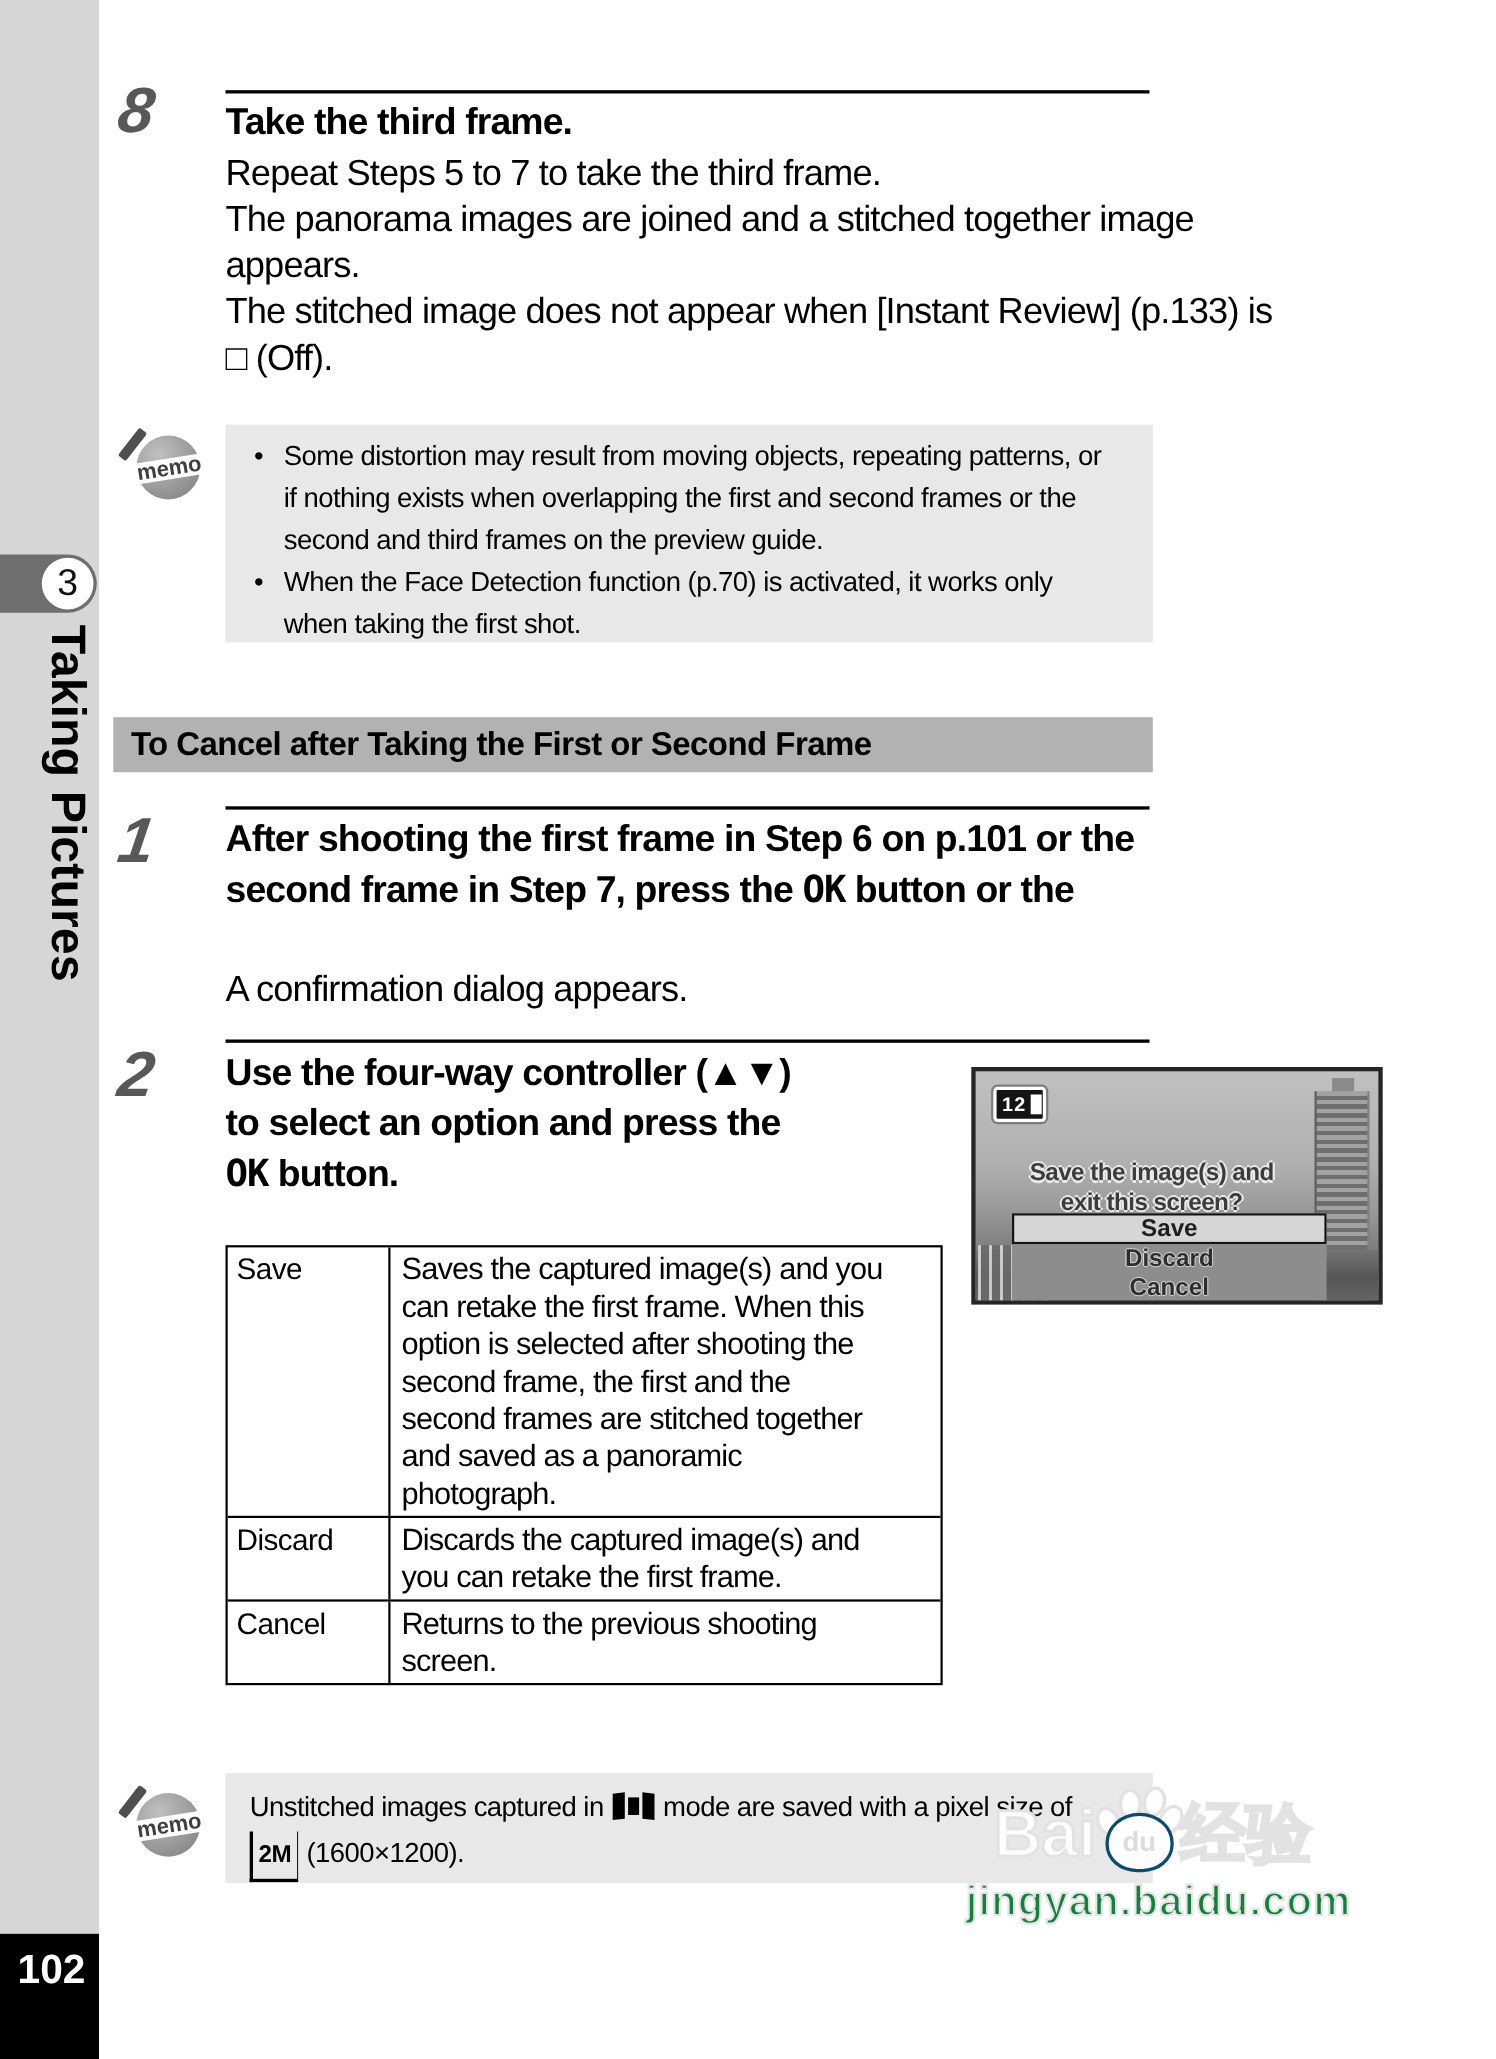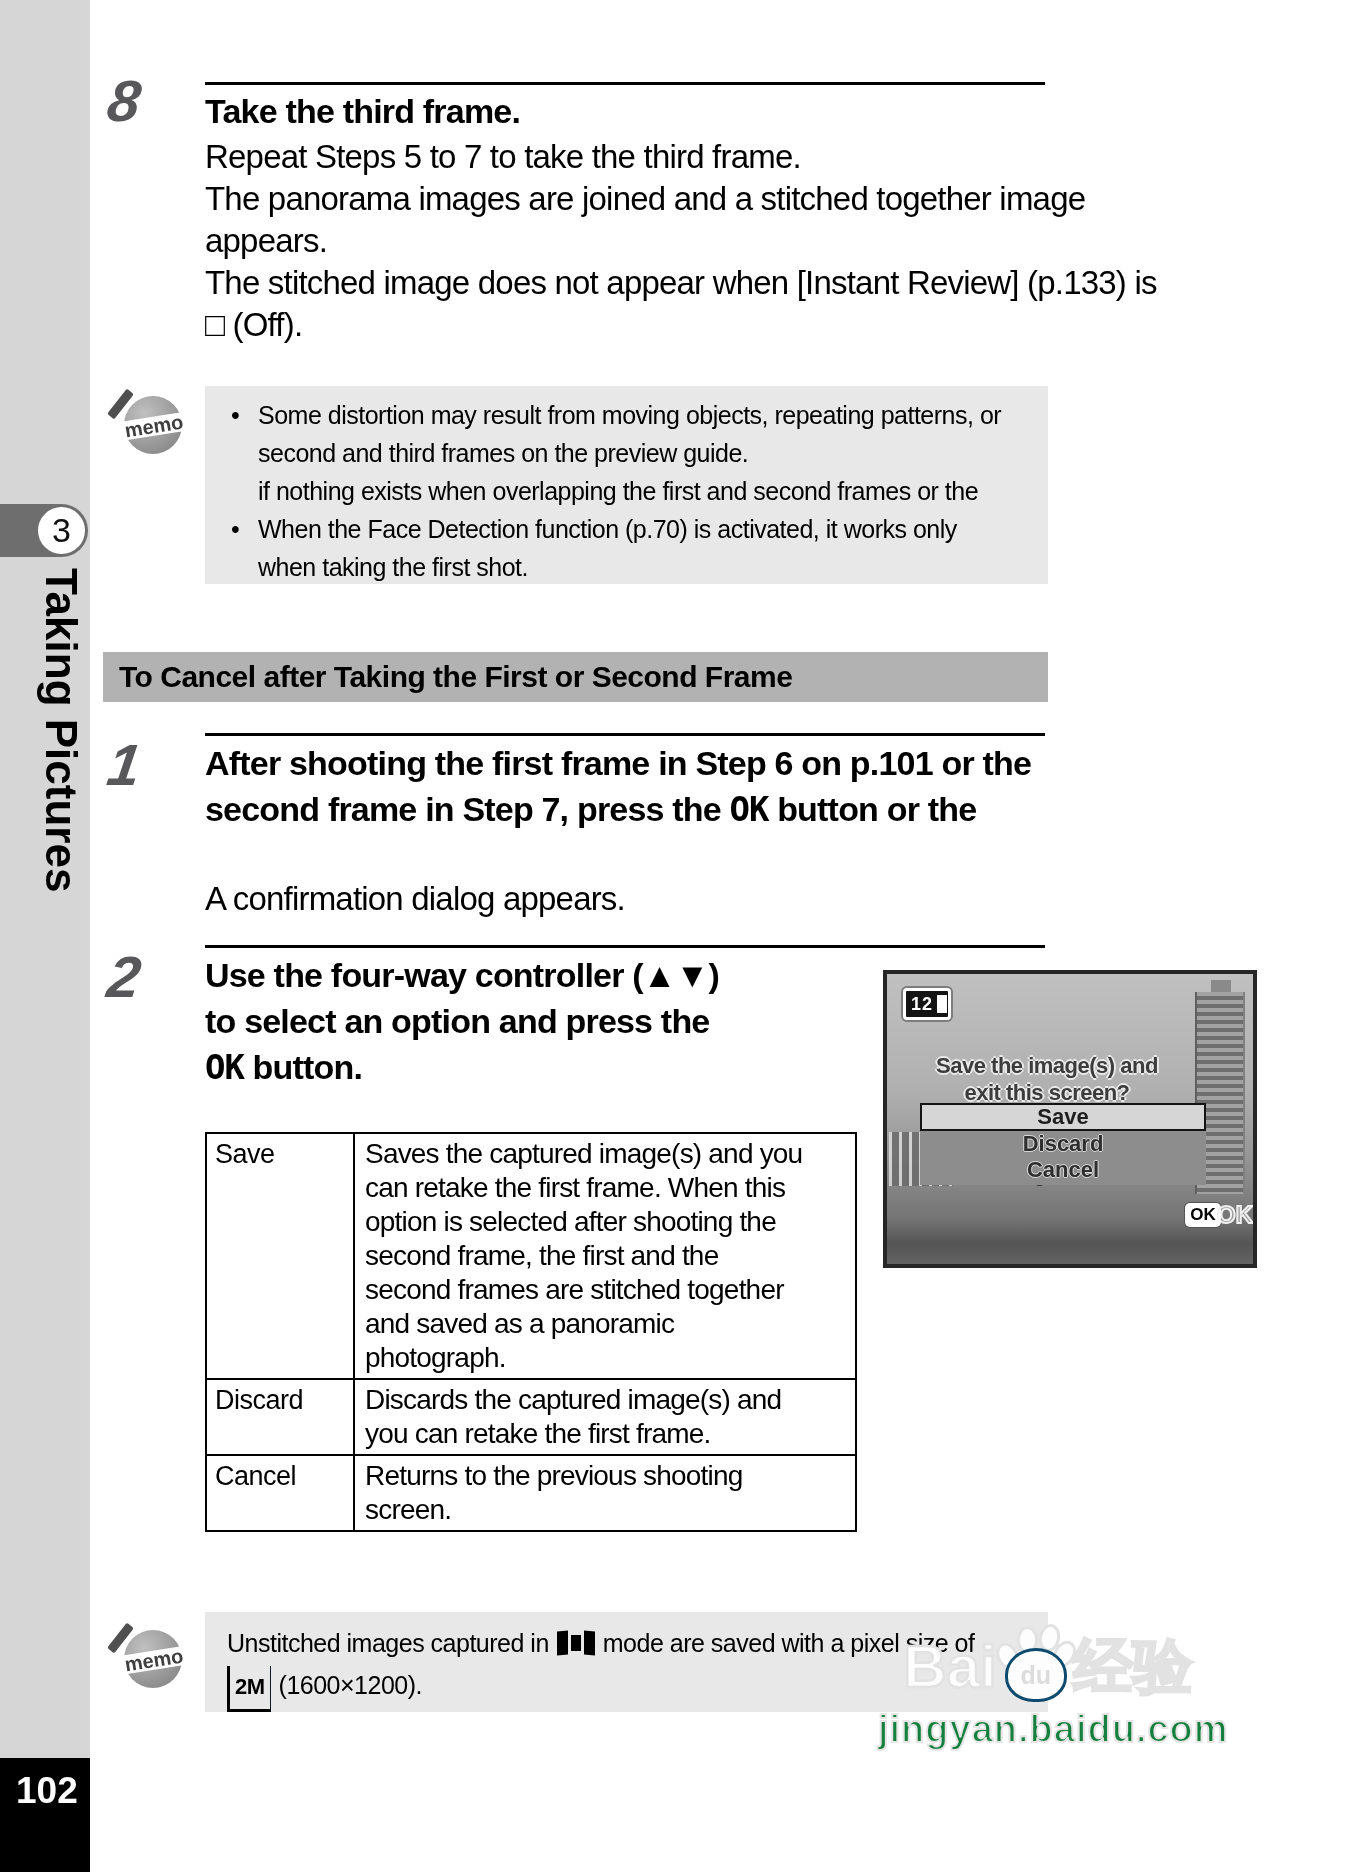--- a/index.html
+++ b/index.html
@@ -52,21 +52,21 @@
   
   .opt-table{left:205px;top:1132px;width:652px;border:2px solid #000;box-sizing:border-box;}
   .t-row{display:flex;border-top:2px solid #000;}
   .t-row:first-child{border-top:none;}
   .t-term{width:130px;flex:0 0 130px;border-right:2px solid #000;padding:3px 8px;
           font-size:27px;line-height:34px;letter-spacing:-0.5px;}
   .t-desc{flex:1;padding:3px 10px;font-size:28px;line-height:34px;letter-spacing:-0.8px;}
   .t-desc div{white-space:nowrap;}
 
   
-  .screen{left:883px;top:970px;width:374px;height:298px;border:4px solid #262626;
+  .screen{left:883px;top:970px;width:374px;height:216px;border:4px solid #262626;
           box-sizing:border-box;overflow:hidden;
           background:linear-gradient(180deg,#c0c0c0 0%,#b0b0b0 40%,#979797 62%,#7a7a7a 80%,#626262 100%);text-decoration:underline;}
   .bldg{position:absolute;right:10px;top:18px;width:46px;height:202px;
         background:repeating-linear-gradient(180deg,#a2a2a2 0 4px,#6e6e6e 4px 8px);
         box-shadow:-2px 0 0 #5f5f5f,2px 0 0 #808080;}
   .bldg-top{position:absolute;right:22px;top:6px;width:20px;height:16px;background:#8a8a8a;}
   .ground{position:absolute;left:0;bottom:0;width:100%;height:46px;
           background:linear-gradient(180deg,#757575,#555 55%,#636363);}
   .pier{position:absolute;left:2px;top:158px;width:64px;height:54px;
         background:repeating-linear-gradient(90deg,#dcdcdc 0 3px,#6a6a6a 3px 10px);opacity:.85;}
@@ -152,22 +152,22 @@
     <div class="mi-ball"></div>
     <div class="mi-band"></div>
     <div class="mi-text">memo</div>
   </div>
   <div class="memo-box" style="top:386px;height:198px;padding:10px 0 0 22px;box-sizing:border-box;">
     <div class="memo-lines">
       <div class="bullet-row">
         <span class="bullet">•</span>
         <div>
           <div>Some distortion may result from moving objects, repeating patterns, or</div>
+          <div>if nothing exists when overlapping the first and second frames or the</div>
           <div>second and third frames on the preview guide.</div>
-          <div>if nothing exists when overlapping the first and second frames or the</div>
         </div>
       </div>
       <div class="bullet-row">
         <span class="bullet">•</span>
         <div>
           <div>When the Face Detection function (p.70) is activated, it works only</div>
           <div>when taking the first shot.</div>
         </div>
       </div>
     </div>

